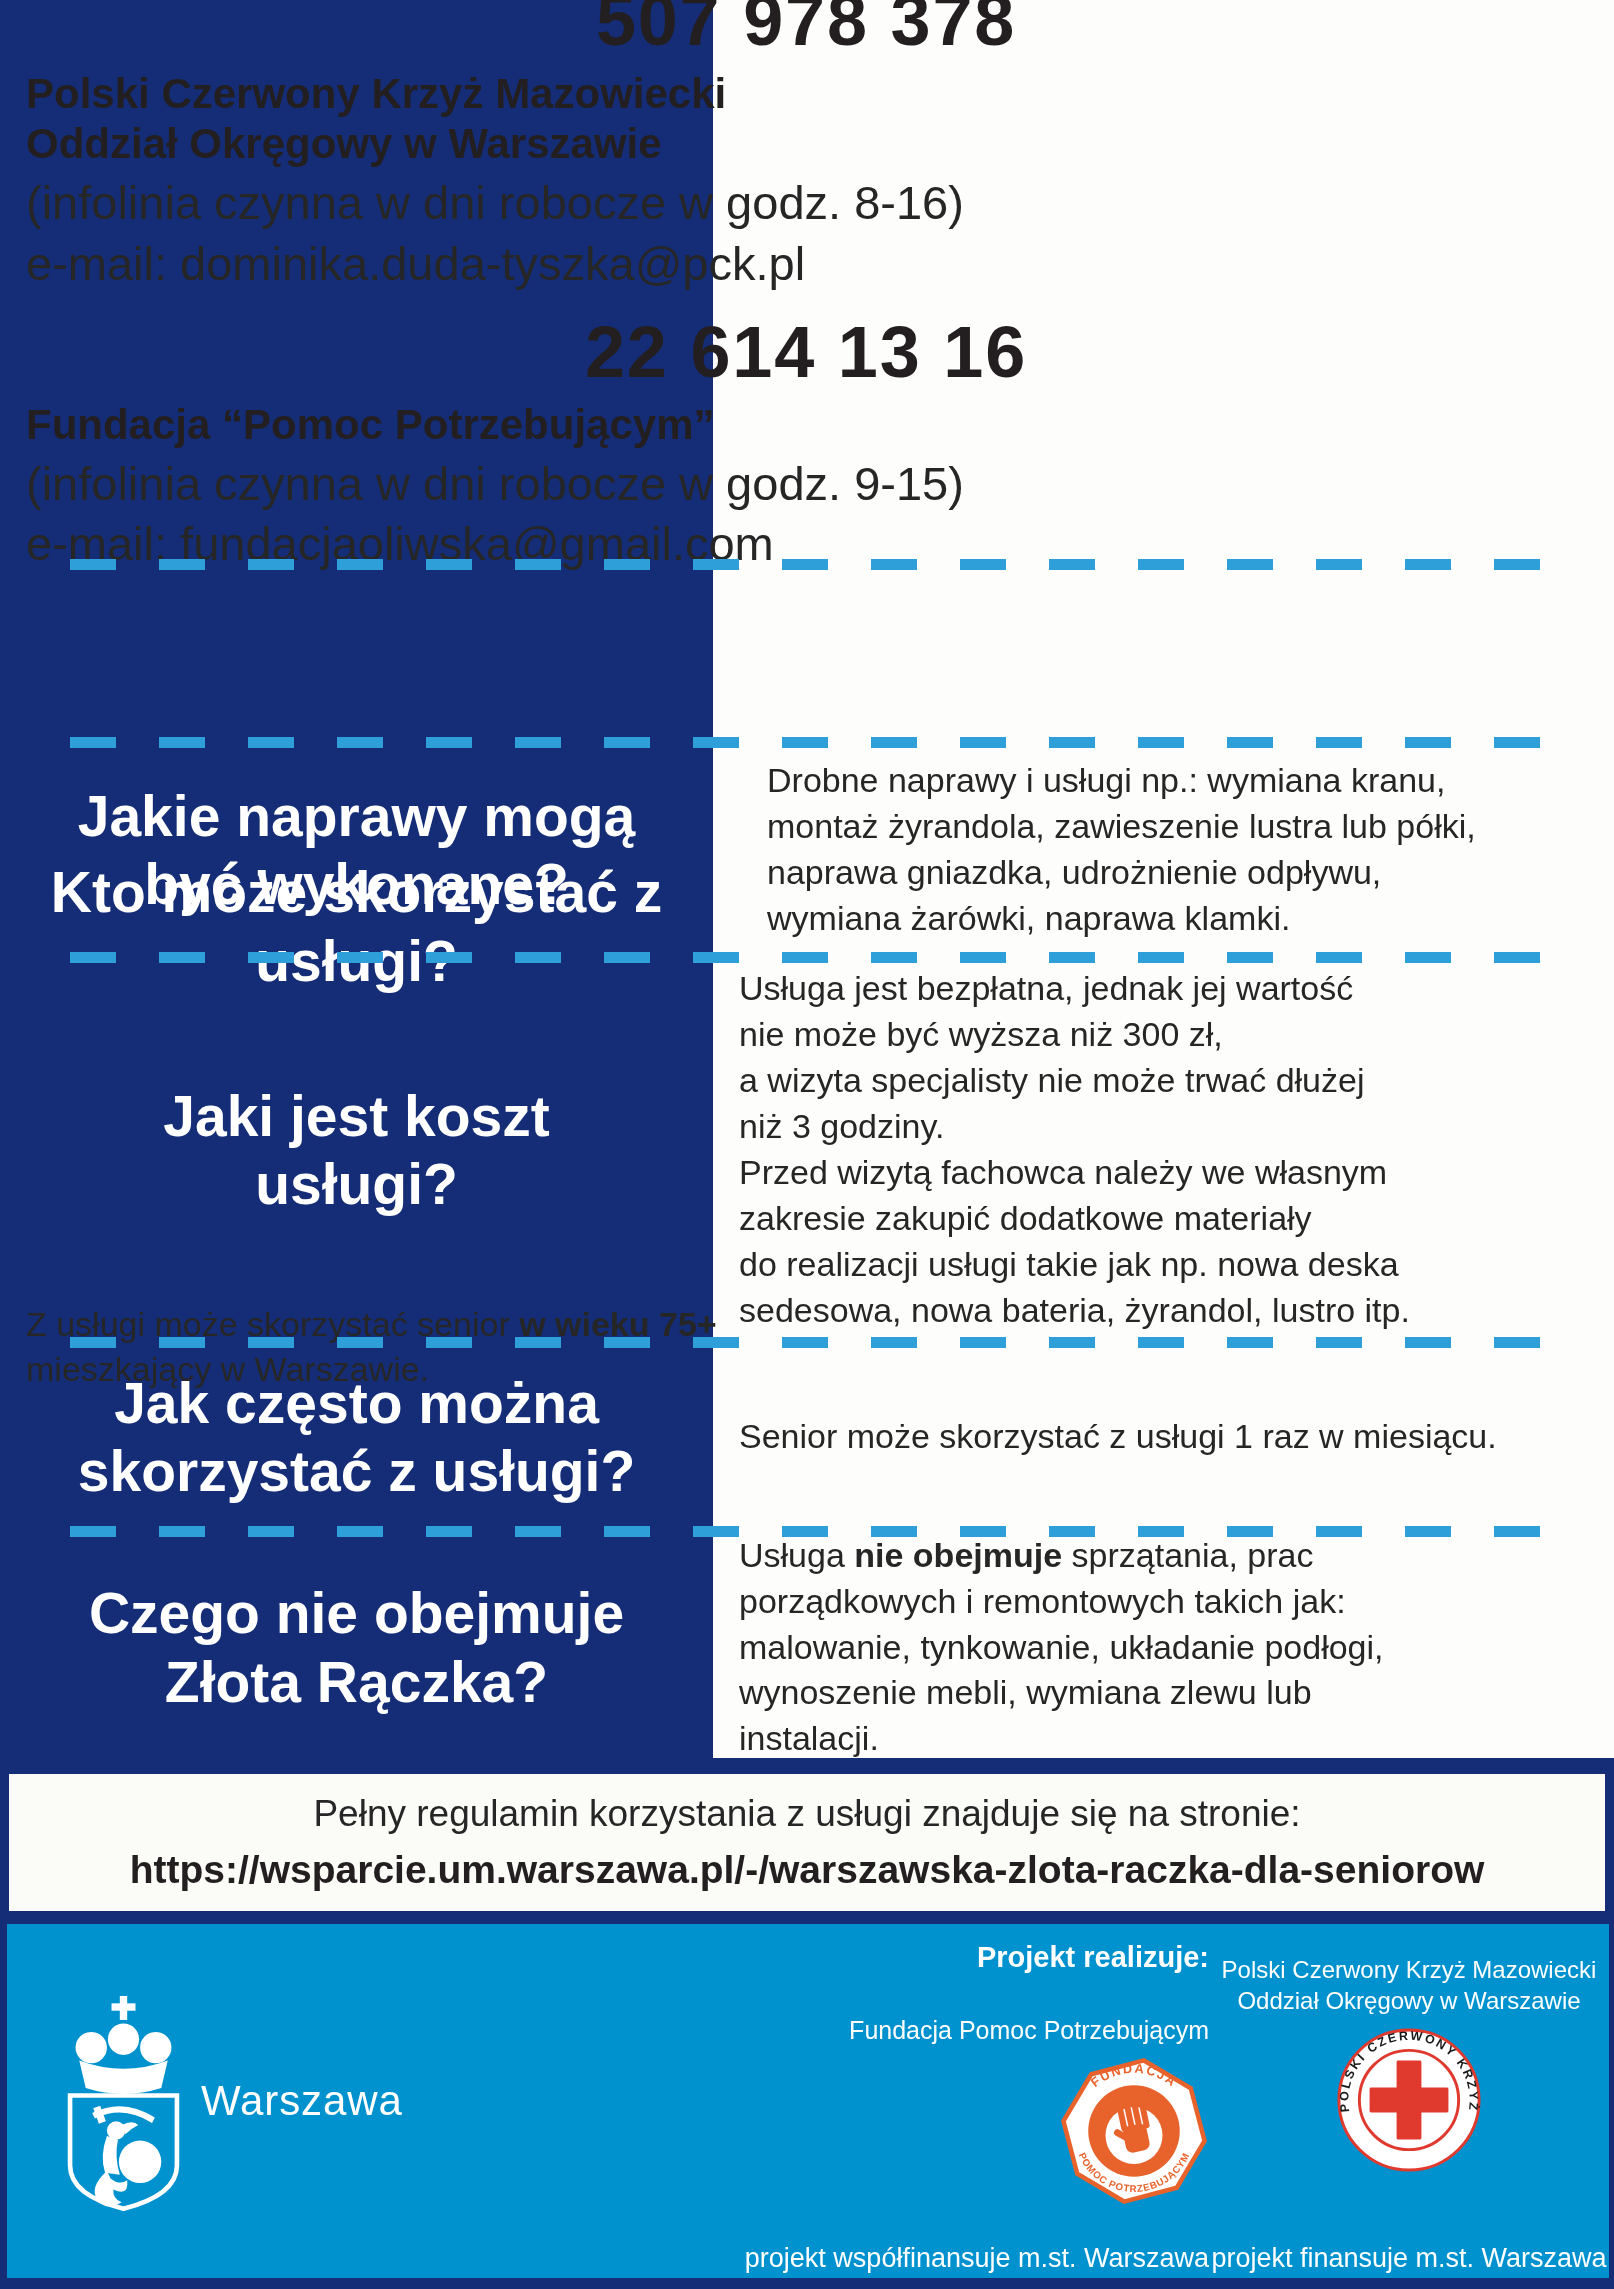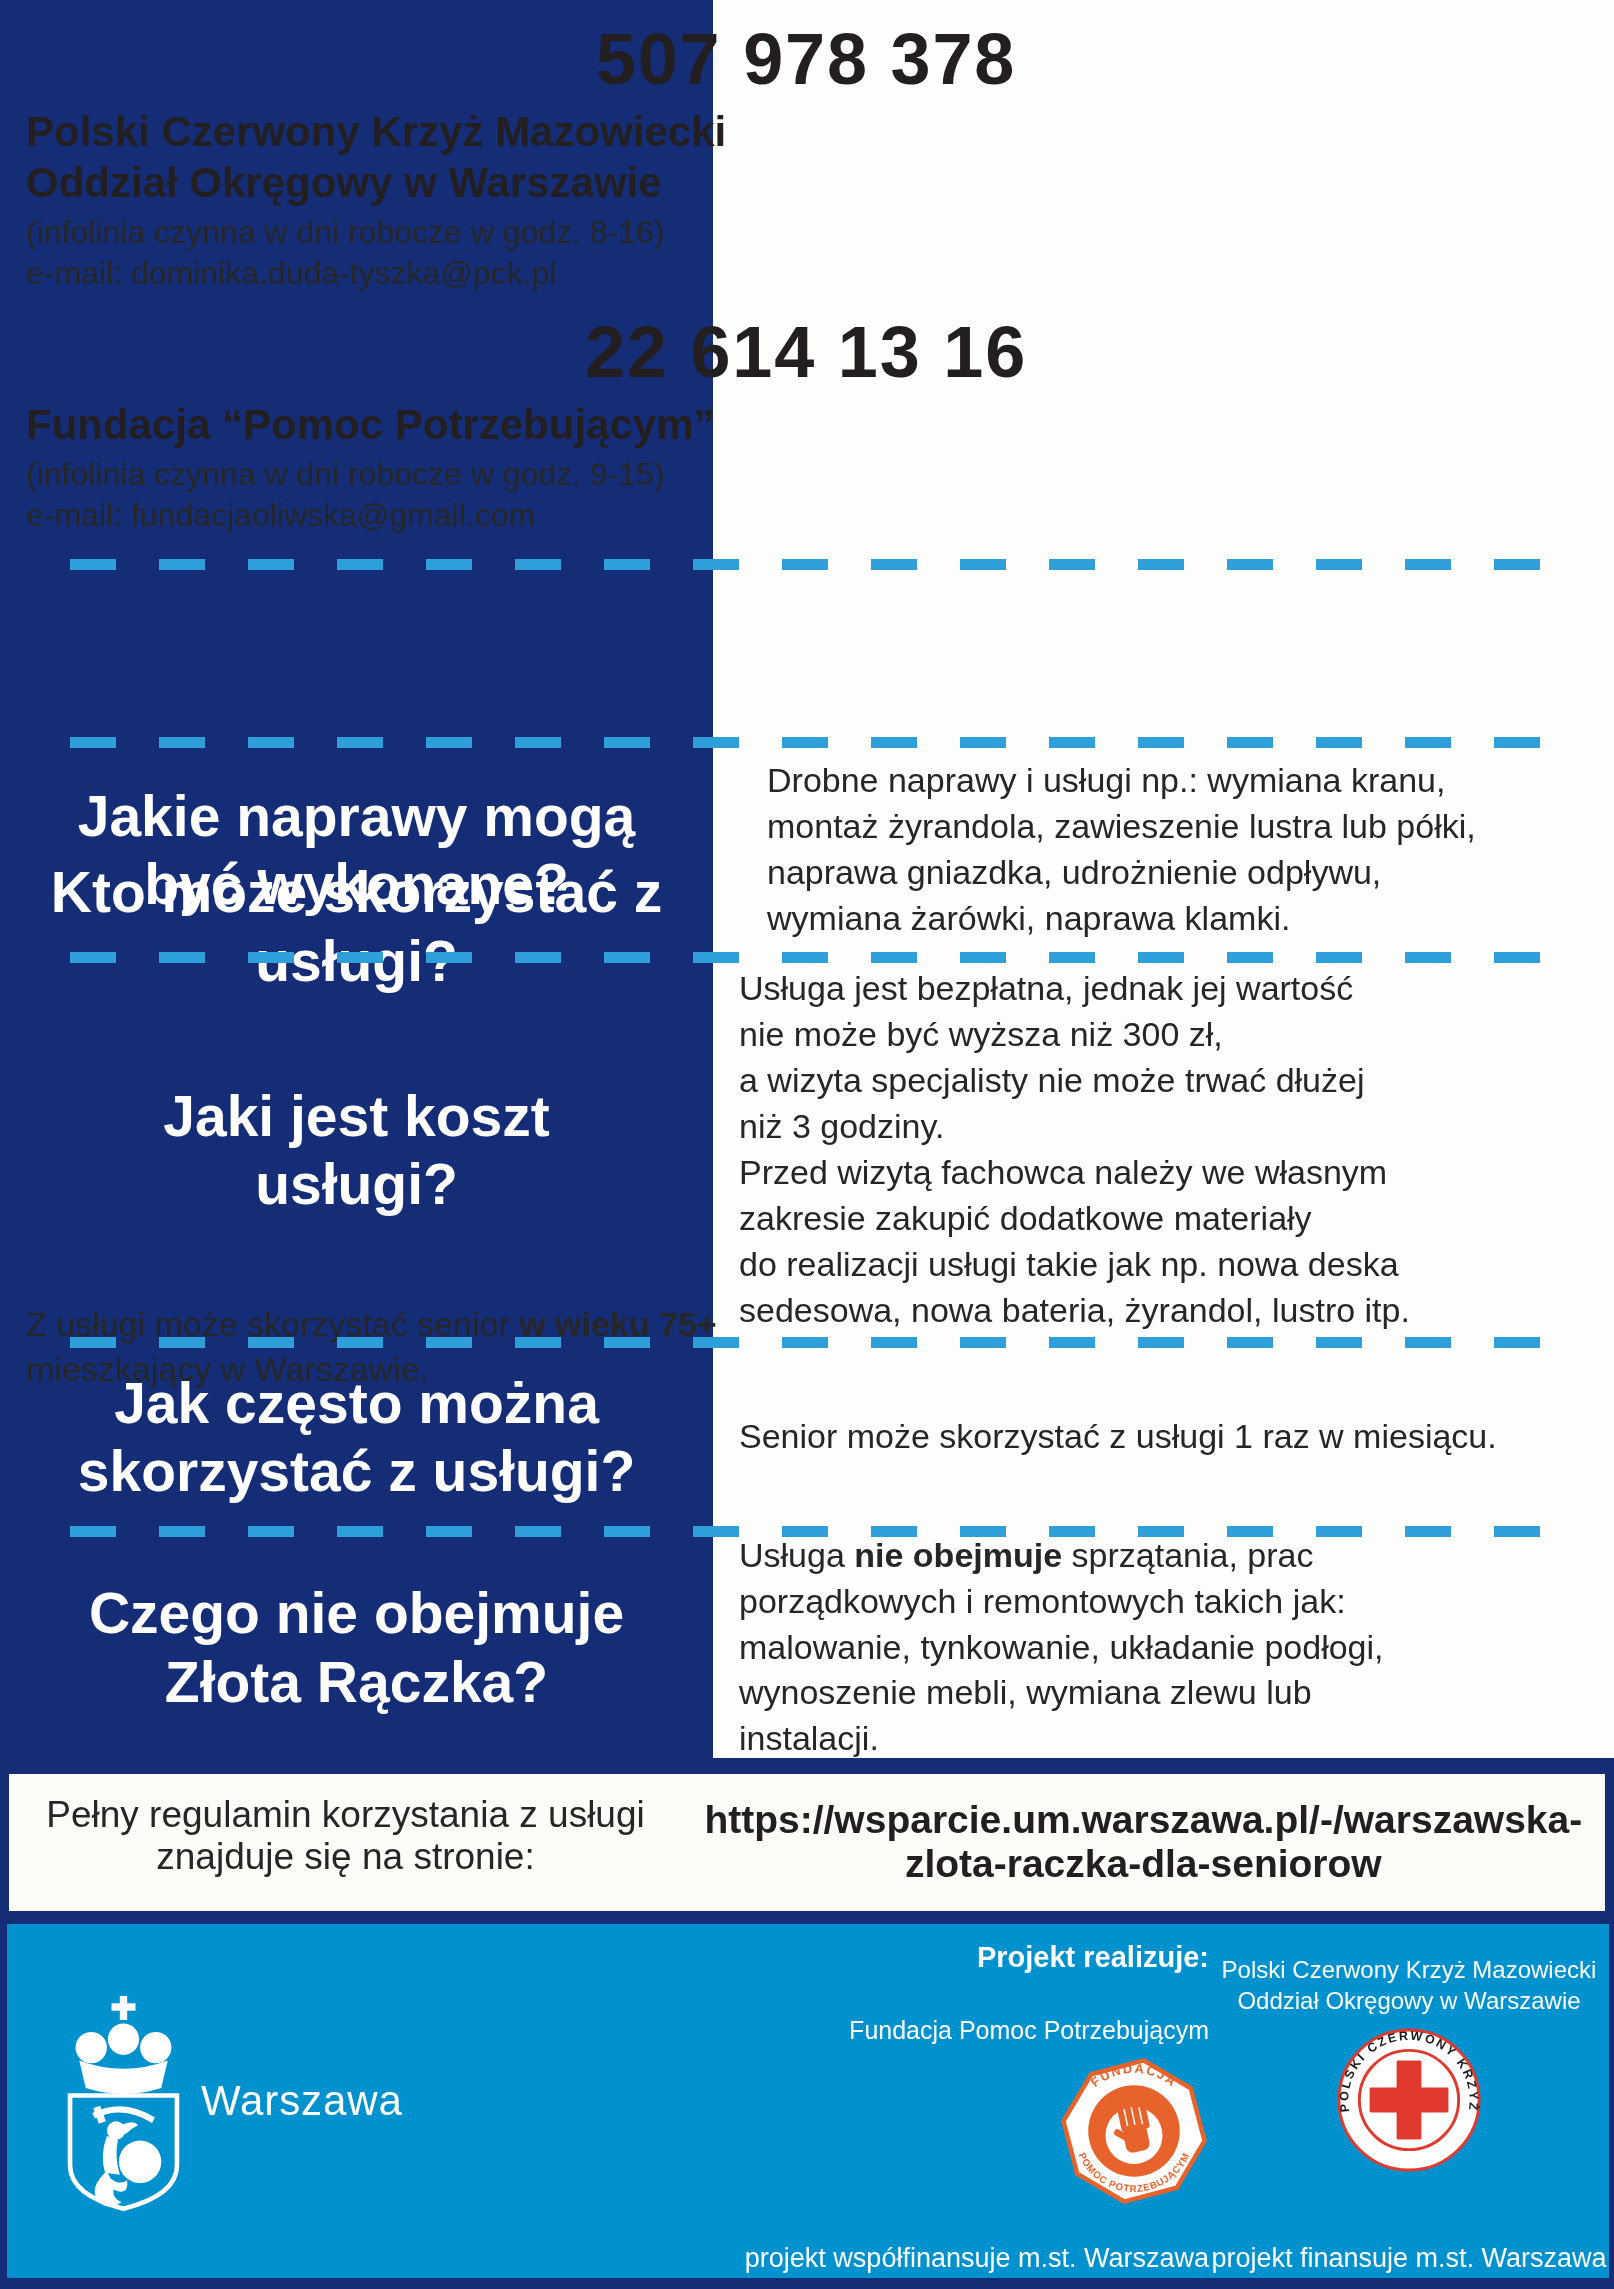--- a/index.html
+++ b/index.html
@@ -40,35 +40,35 @@
   .row4{height:374px;}
   .row5{height:178px;}
   .row6{height:221px;}
   .phone{
     font-size:72px;font-weight:700;letter-spacing:1.8px;
     line-height:1.02;text-align:center;color:#231f20;
     margin-bottom:11px;
   }
   .phone2{margin-top:22px;}
   .org{font-size:42px;font-weight:700;line-height:1.2;color:#231f20;margin-bottom:3.7px;}
-  .meta{font-size:32px;line-height:1.28;color:#262626;}
+  .meta{font-size:47px;line-height:1.28;color:#262626;}
   .b{font-weight:700;margin-top:6px;}
   .divider{height:11px;width:100%;}
   .divider .dashes{
     height:11px;margin-left:70px;margin-right:33px;
     background:repeating-linear-gradient(90deg,#2f9fd9 0,#2f9fd9 46px,transparent 46px,transparent 89px);
   }
   
   .regulation-band{
     height:166px;background:#152d76;
     padding:15.7px 9.2px 13px;box-sizing:border-box;
   }
   .regulation-box{
     background:#fbfbf8;height:100%;
-    display:flex;flex-direction:row;align-items:center;justify-content:center;
+    display:flex;flex-direction:column;align-items:center;justify-content:center;
     text-align:center;
   }
   .reg-line1{font-size:37px;font-weight:500;color:#262626;margin-bottom:13px;}
   .reg-url{font-size:39px;font-weight:700;color:#231f20;}
   
   .footer{
     height:365px;box-sizing:border-box;
     background:#0092ce;
     border-left:7.4px solid #152d76;
     border-right:5.5px solid #152d76;

